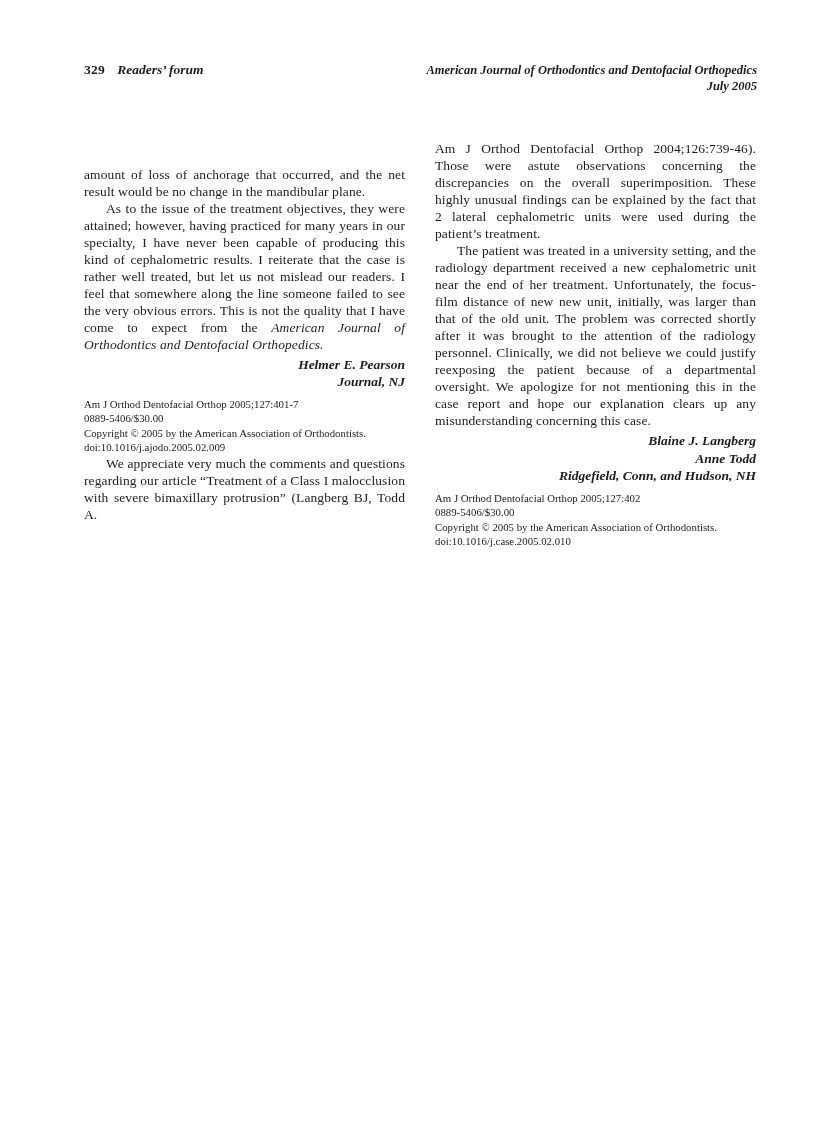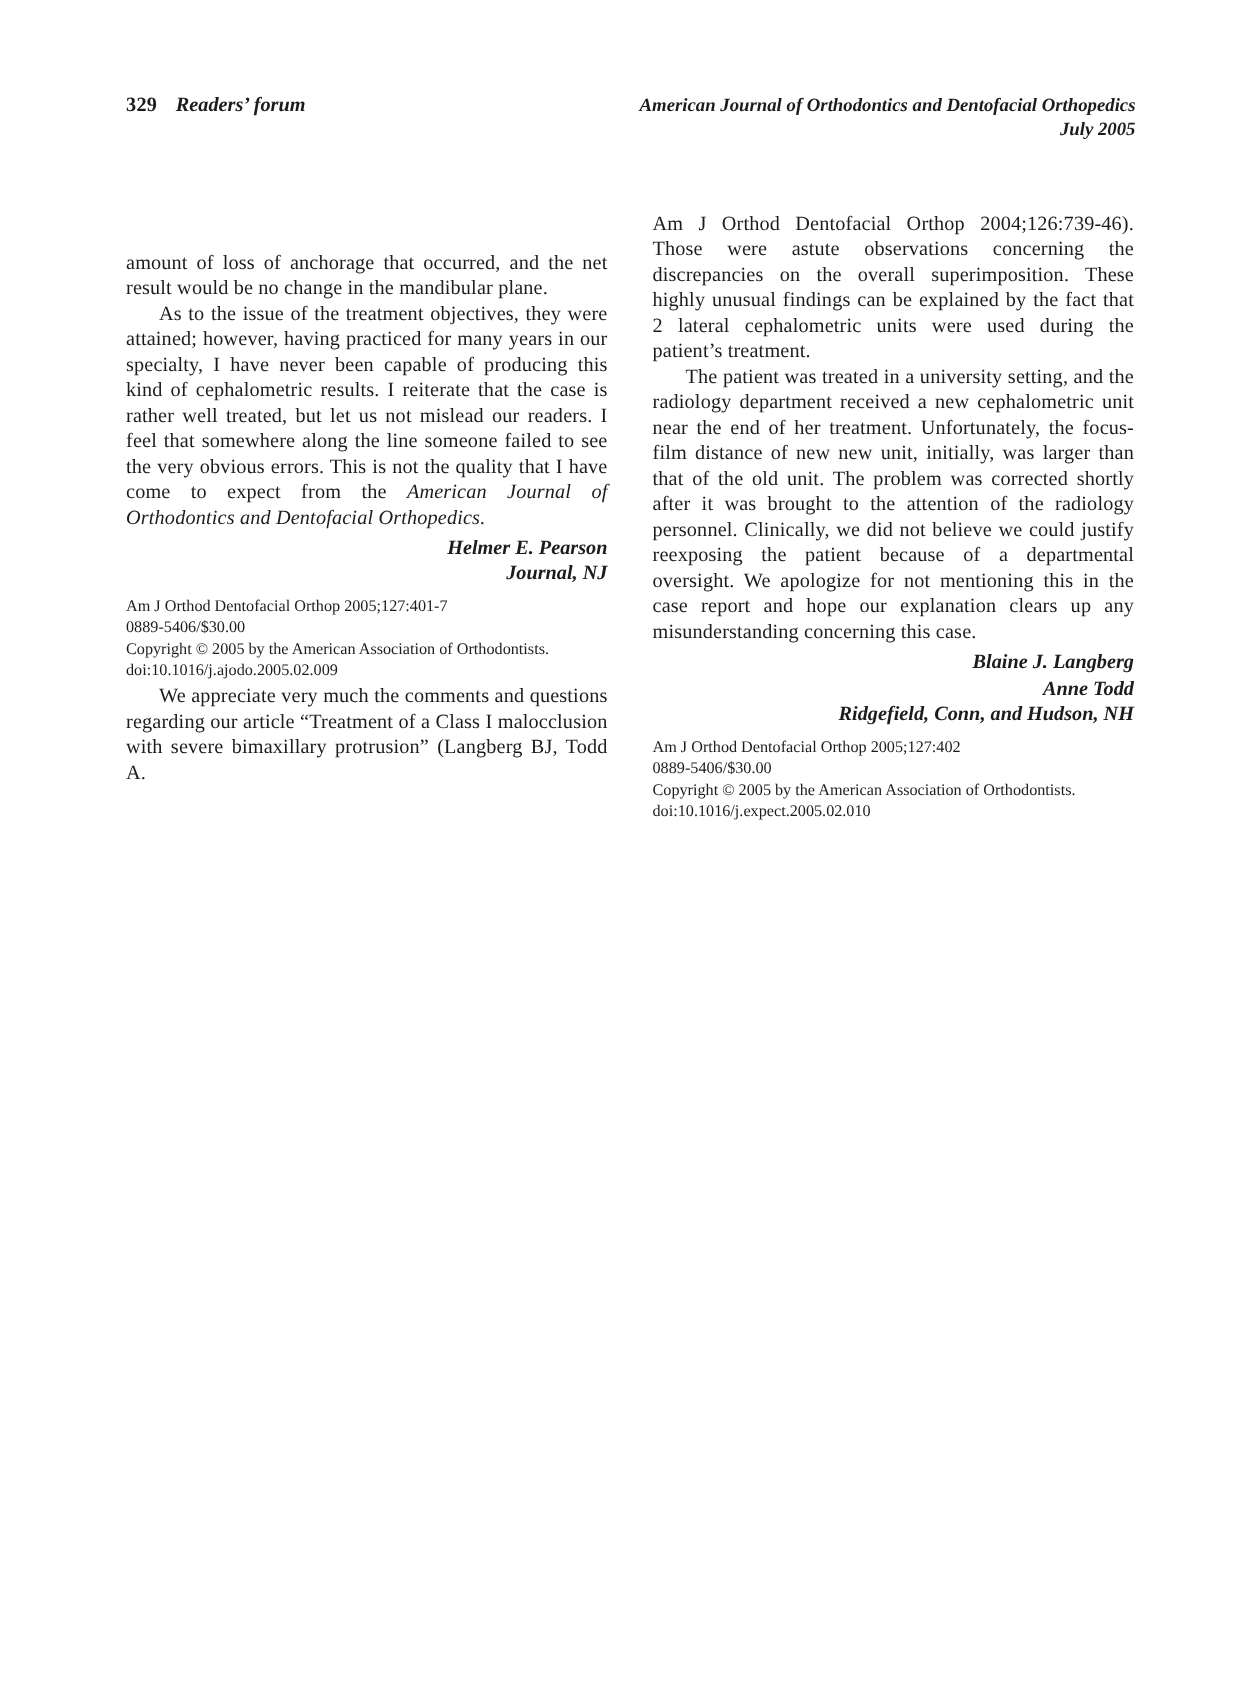--- a/index.html
+++ b/index.html
@@ -118,18 +118,18 @@
       <div class="signature">
         <div>Blaine J. Langberg</div>
         <div>Anne Todd</div>
         <div>Ridgefield, Conn, and Hudson, NH</div>
       </div>
 
       <div class="citation">
         <div>Am J Orthod Dentofacial Orthop 2005;127:402</div>
         <div>0889-5406/$30.00</div>
         <div>Copyright © 2005 by the American Association of Orthodontists.</div>
-        <div>doi:10.1016/j.expect.2005.02.010</div>
+        <div>doi:10.1016/j.case.2005.02.010</div>
       </div>
     </section>
 
   </main>
 </div>
 
 </body></html>

